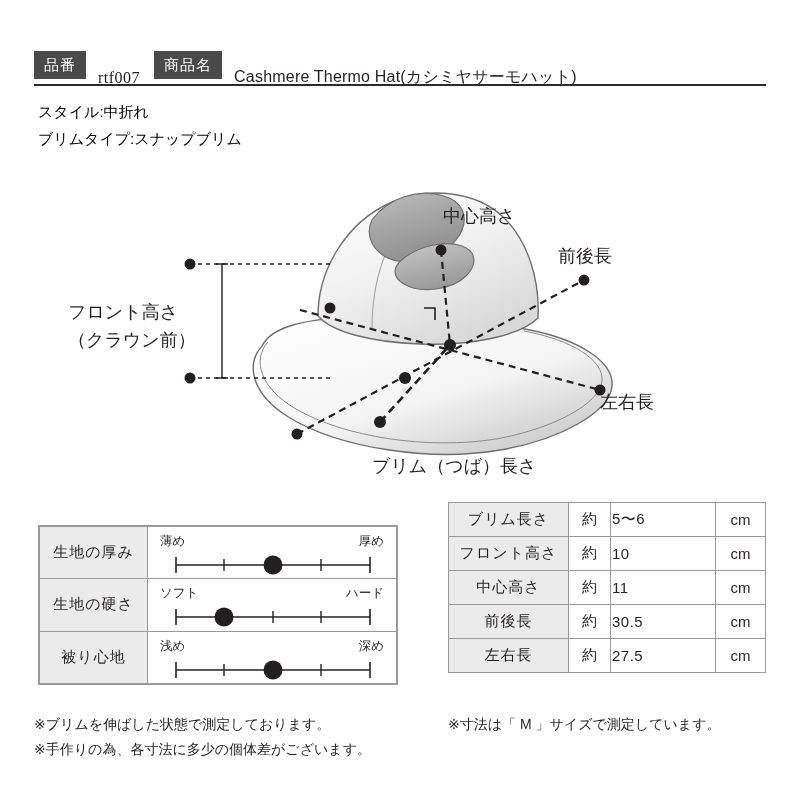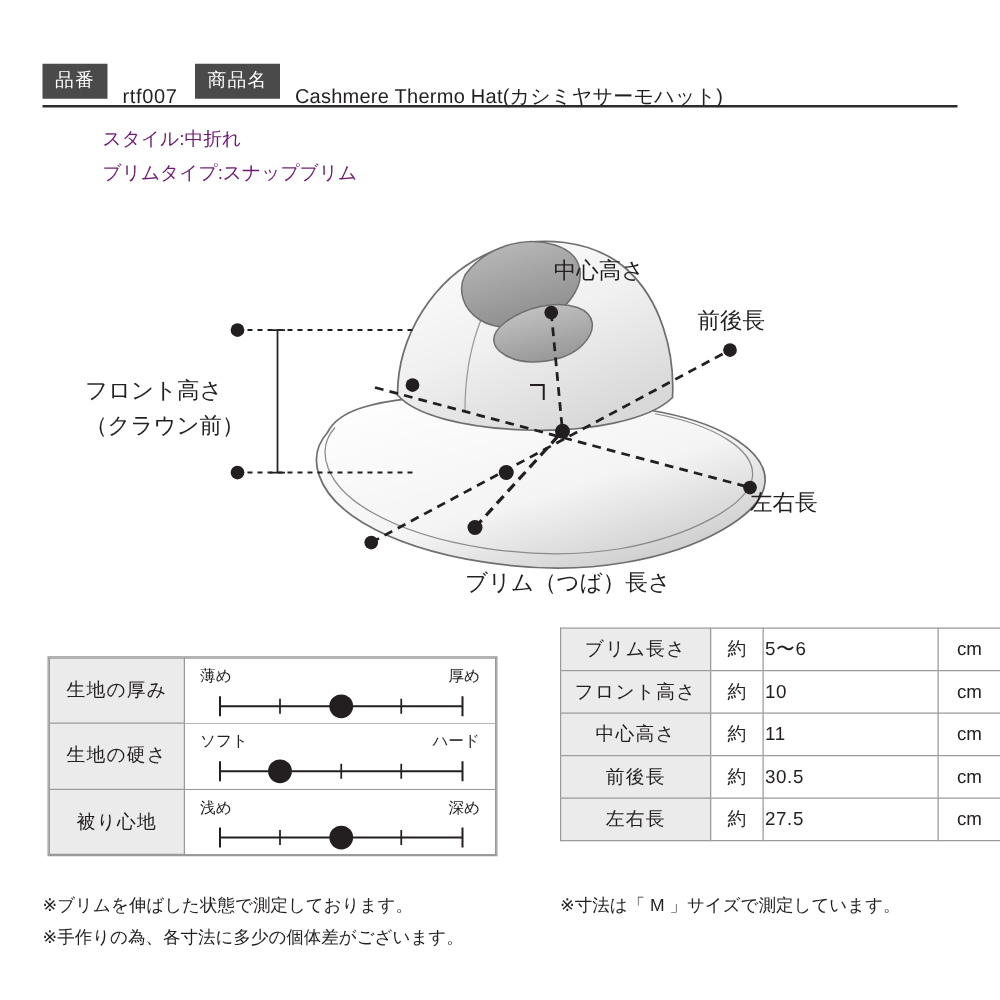--- a/index.html
+++ b/index.html
@@ -24,31 +24,31 @@
     font-size: 15px; letter-spacing: 1px;
     padding: 6px 10px 7px 10px;
     line-height: 1;
     white-space: nowrap;
   }
   .tagval {
     font-size: 16px; color: #231f20;
     padding: 0 14px 0 12px;
     white-space: nowrap;
   }
-  .tagval.code { font-family: Liberation Sans, sans-serif; letter-spacing: 0.5px; margin-top: 25px; }
+  .tagval.code { font-family: Liberation Serif, serif; letter-spacing: 0.5px; margin-top: 25px; }
   .tagval.name { font-size: 16px; letter-spacing: 0.2px; margin-top: 25px; }
   .header-rule {
     position: absolute; left: 34px; top: 84px; width: 732px; height: 2px;
     background: #2b2b2b;
   }
 
   
   .specs {
     position: absolute; left: 38px; top: 98px;
-    font-size: 15px; line-height: 27px; color: #701a75; margin-left: 44px;
+    font-size: 15px; line-height: 27px; color: #000000;
   }
 
   
   .diagram {
     position: absolute; left: 0px; top: 150px; width: 800px; height: 340px;
   }
 
   
   .ratings {
     position: absolute; left: 38px; top: 525px; width: 360px; height: 160px;
@@ -76,21 +76,21 @@
   .rcell .ends {
     position: absolute; top: 6px; left: 0; right: 0;
     display: flex; justify-content: space-between;
     padding: 0 12px;
     font-size: 12.5px; color: #231f20;
   }
   .scale-svg { position: absolute; left: 0; top: 24px; }
 
   
   .dims {
-    position: absolute; left: 448px; top: 502px; width: 353px;
+    position: absolute; left: 448px; top: 502px; width: 318px;
   }
   table.dims-tbl {
     border-collapse: collapse;
     width: 100%;
   }
   table.dims-tbl td {
     border: 1px solid #9a9a9a;
     height: 34px;
     font-size: 15px;
     color: #231f20;

